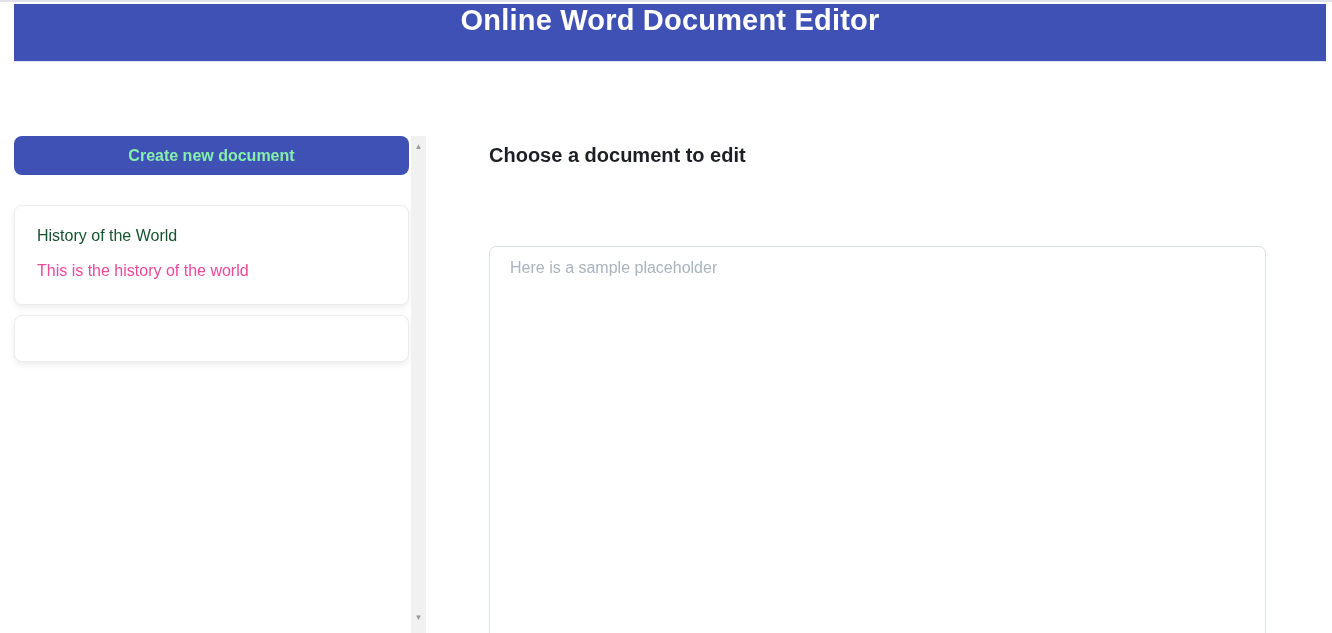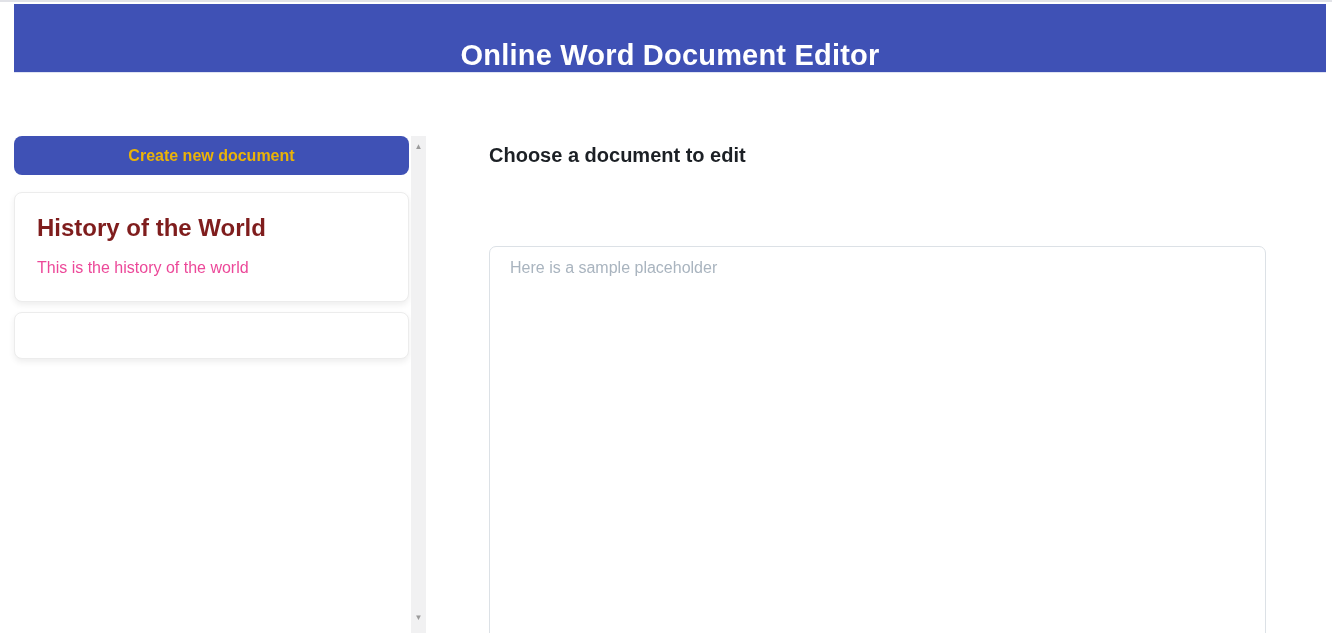--- a/index.html
+++ b/index.html
@@ -11,63 +11,63 @@
     position: relative;
   }
   .top-border {
     position: absolute; left: 0; top: 0;
     width: 1332px; height: 2px;
     background: #e1e2e7;
   }
   
   .app-header {
     position: absolute; left: 14px; top: 4px;
-    width: 1312px; height: 69px;
+    width: 1312px; height: 58px;
     background: #3f51b5;
     border-bottom: 1px solid #dfe3f3;
-    display: flex; align-items: flex-end; justify-content: center;
+    display: flex; align-items: flex-start; justify-content: center;
   }
   .app-title {
     color: #ffffff;
     font-size: 29px;
     font-weight: bold;
     letter-spacing: 0.2px;
   }
   
   .sidebar {
     position: absolute; left: 14px; top: 136px;
     width: 395px;
   }
   .create-btn {
     display: block;
     width: 395px; height: 39px;
     background: #3f51b5;
-    color: #eab308;
+    color: #86efac;
     border: none;
     border-radius: 8px;
     font-family: "Liberation Sans", sans-serif;
     font-size: 16px;
     font-weight: bold;
     cursor: pointer;
-    margin-bottom: 17px;
+    margin-bottom: 30px;
   }
   .doc-card {
     width: 395px;
     background: #ffffff;
     border: 1px solid #ececec;
     border-radius: 8px;
     box-shadow: 0 3px 6px rgba(0,0,0,0.07);
     padding: 21px 22px 24px 22px;
     margin-bottom: 10px;
     cursor: pointer;
   }
   .doc-card-title {
-    font-size: 24px;
-    font-weight: bold;
-    color: #7f1d1d;
+    font-size: 16px;
+    font-weight: normal;
+    color: #14532d;
     margin-bottom: 17px;
   }
   .doc-card-desc {
     font-size: 16px;
     color: #ec4899;
   }
   
   .side-scrollbar {
     position: absolute; left: 411px; top: 136px;
     width: 15px; height: 497px;

